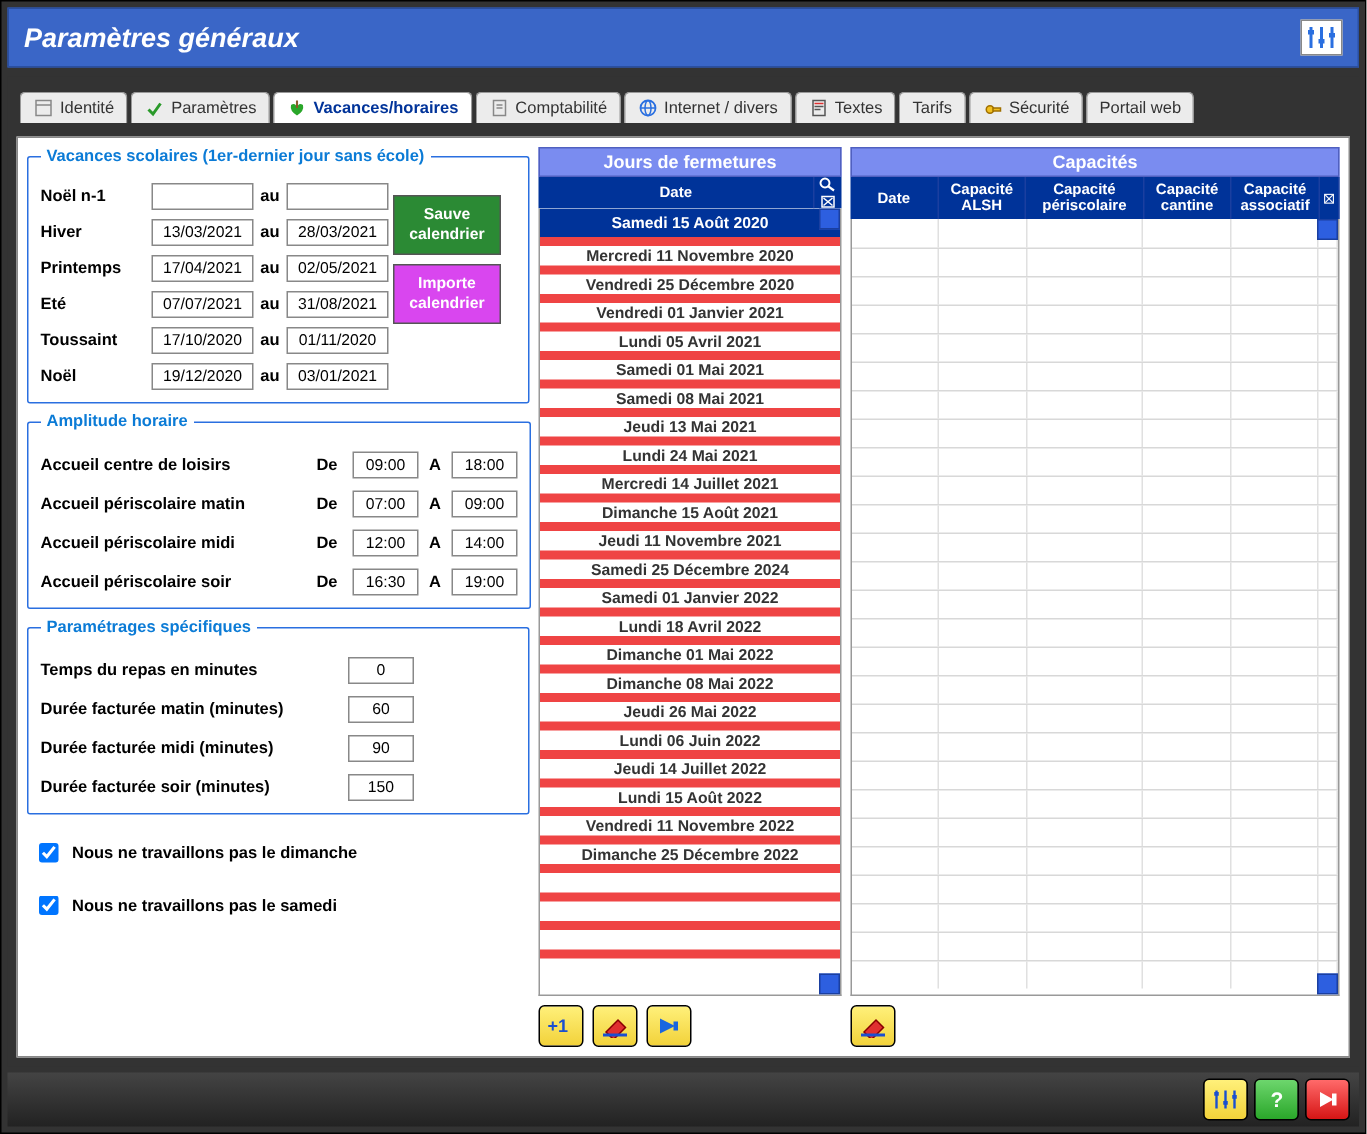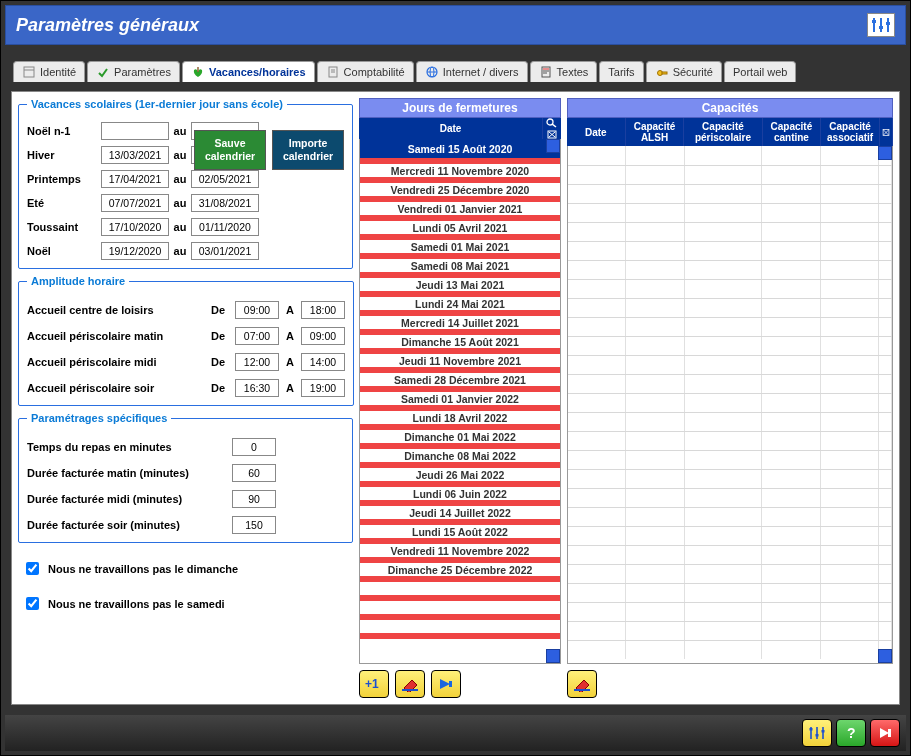--- a/index.html
+++ b/index.html
@@ -24,24 +24,24 @@
   legend { color:#0b7bd6; font-weight:bold; font-size:11px; padding:0 4px; }
   .vac-hdr { display:flex; font-weight:bold; font-size:11px; color:#333; }
   .vac-hdr .spacer { width:74px; }
   .vac-hdr .c1 { width:72px; text-align:center; }
   .vac-hdr .au { width:22px; }
   .vac-hdr .c2 { width:72px; text-align:center; }
   .vac-row { display:flex; align-items:center; margin-top:6px; }
   .vac-row .lbl { width:74px; font-weight:bold; }
   .vac-row input { width:68px; height:18px; border:1px solid #888; font-size:10.5px; text-align:center; padding:0 2px; }
   .vac-row .au { width:22px; text-align:center; font-weight:bold; }
-  .vac-btns { position:absolute; right:8px; top:20px; display:flex; flex-direction:row; gap:6px; }
+  .vac-btns { position:absolute; right:18px; top:20px; display:flex; flex-direction:column; gap:6px; }
   .bigbtn { width:72px; height:40px; color:#fff; font-weight:bold; font-size:10.5px; border:1px solid #555; display:flex; align-items:center; justify-content:center; text-align:center; line-height:1.2; cursor:pointer; }
   .green { background:#2b8a34; }
-  .orange { background:#0c4a6e; }
+  .orange { background:#d946ef; }
   .vac-wrap { position:relative; }
   .amp-row { display:flex; align-items:center; margin-top:8px; }
   .amp-row .lbl { width:180px; font-weight:bold; }
   .amp-row .de { width:28px; text-align:center; padding-right:6px; font-weight:bold; }
   .amp-row input { width:44px; height:18px; border:1px solid #888; text-align:center; font-size:10.5px; }
   .amp-row .a { width:22px; text-align:center; font-weight:bold; }
   .spec-row { display:flex; align-items:center; margin-top:8px; }
   .spec-row .lbl { width:205px; font-weight:bold; }
   .spec-row input { width:44px; height:18px; border:1px solid #888; text-align:center; font-size:10.5px; }
   .chk-row { margin-top:10px; margin-left:4px; }
@@ -316,21 +316,21 @@
                 <div class="trow">Vendredi 25 Décembre 2020</div>
                 <div class="trow">Vendredi 01 Janvier 2021</div>
                 <div class="trow">Lundi 05 Avril 2021</div>
                 <div class="trow">Samedi 01 Mai 2021</div>
                 <div class="trow">Samedi 08 Mai 2021</div>
                 <div class="trow">Jeudi 13 Mai 2021</div>
                 <div class="trow">Lundi 24 Mai 2021</div>
                 <div class="trow">Mercredi 14 Juillet 2021</div>
                 <div class="trow">Dimanche 15 Août 2021</div>
                 <div class="trow">Jeudi 11 Novembre 2021</div>
-                <div class="trow">Samedi 28 Décembre 2021</div>
+                <div class="trow">Samedi 25 Décembre 2024</div>
                 <div class="trow">Samedi 01 Janvier 2022</div>
                 <div class="trow">Lundi 18 Avril 2022</div>
                 <div class="trow">Dimanche 01 Mai 2022</div>
                 <div class="trow">Dimanche 08 Mai 2022</div>
                 <div class="trow">Jeudi 26 Mai 2022</div>
                 <div class="trow">Lundi 06 Juin 2022</div>
                 <div class="trow">Jeudi 14 Juillet 2022</div>
                 <div class="trow">Lundi 15 Août 2022</div>
                 <div class="trow">Vendredi 11 Novembre 2022</div>
                 <div class="trow">Dimanche 25 Décembre 2022</div>

